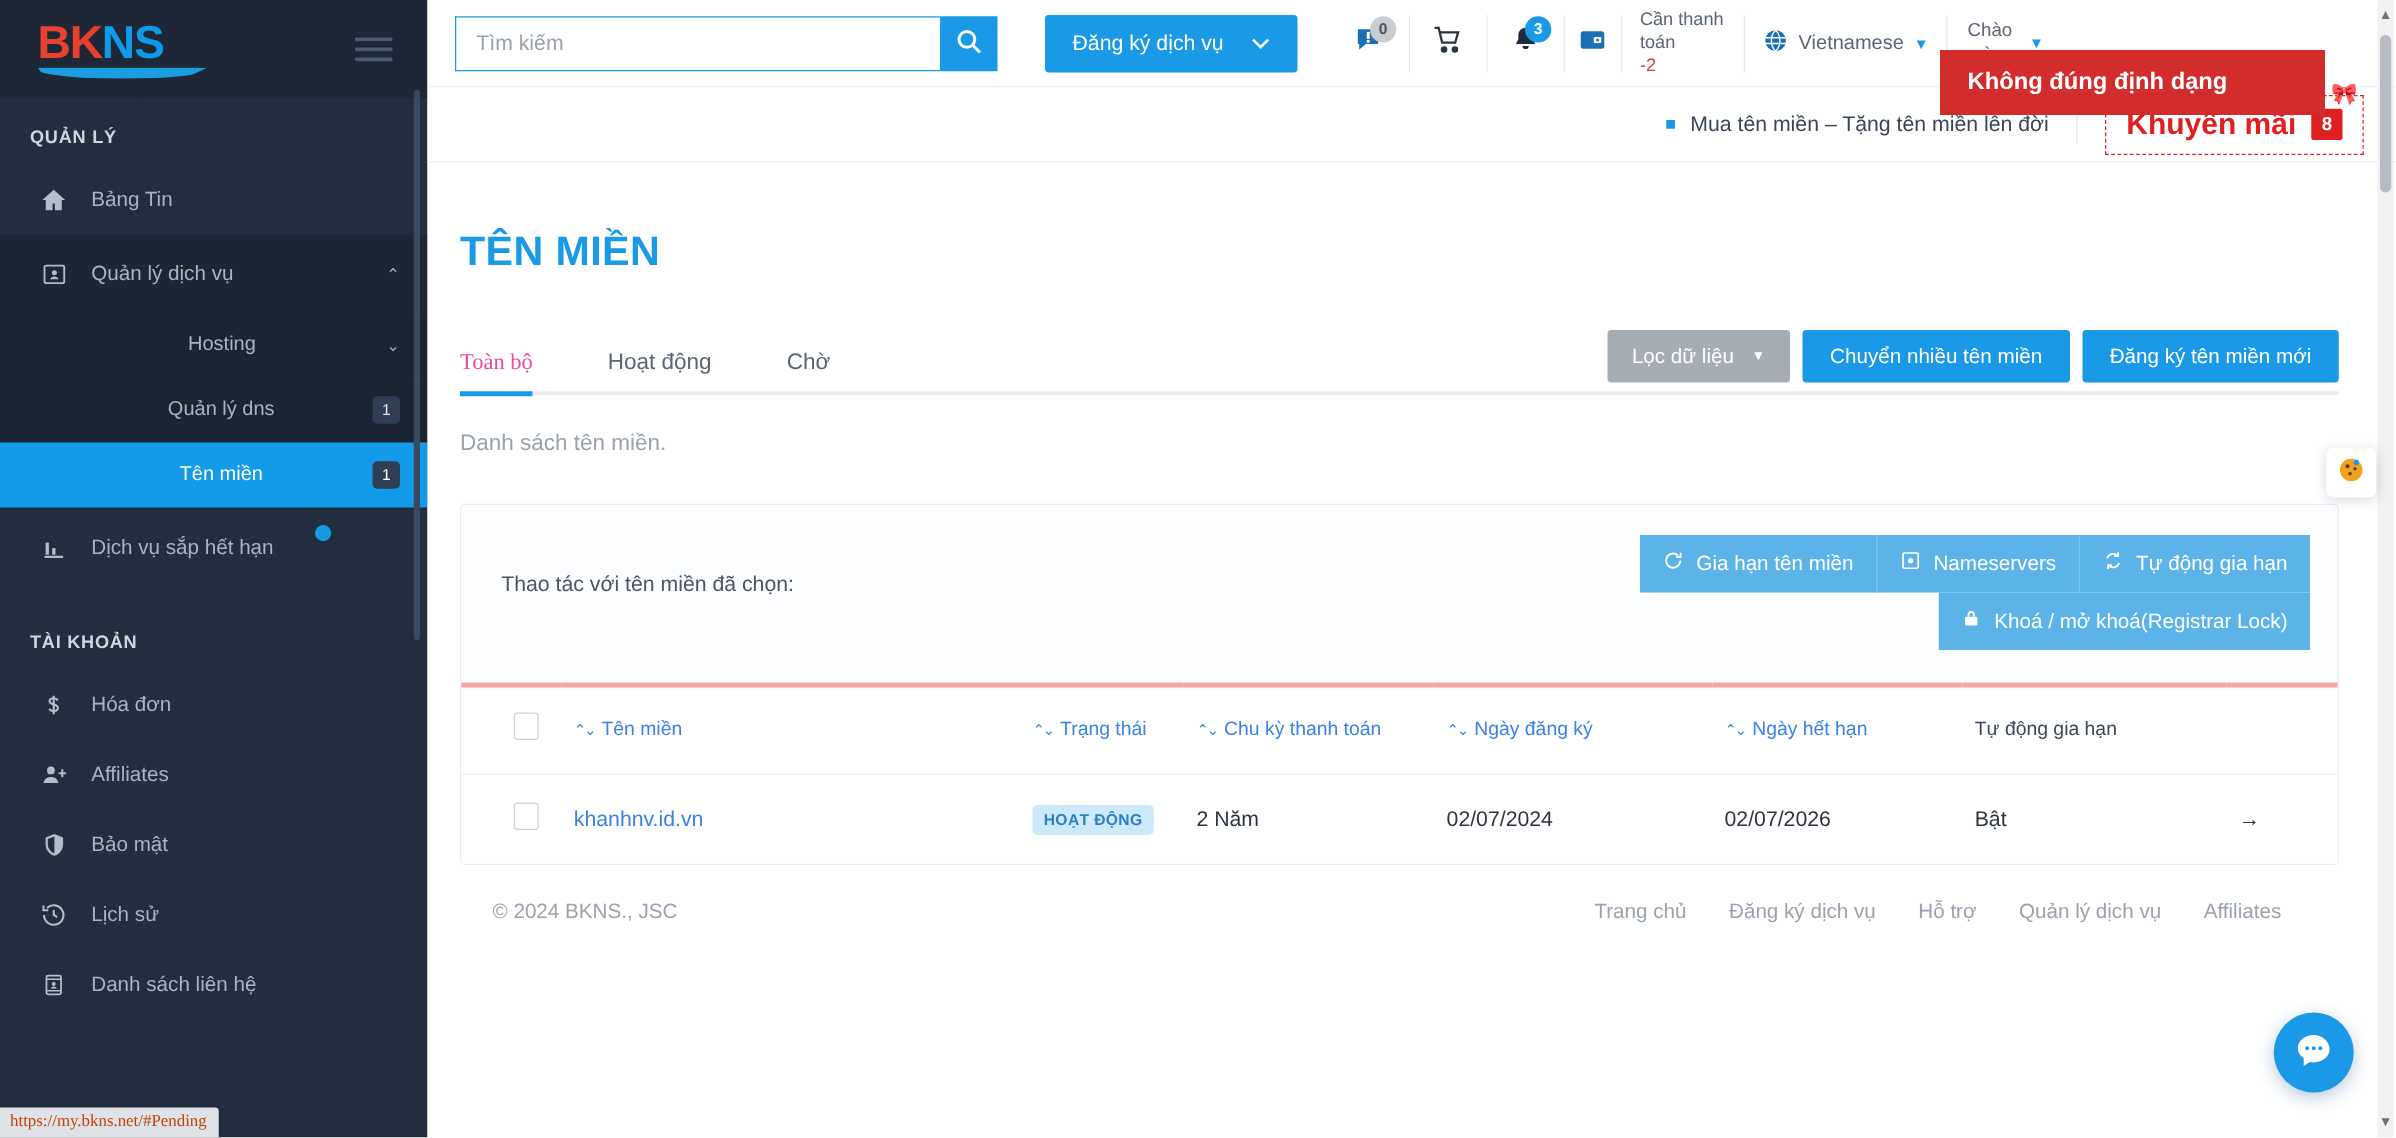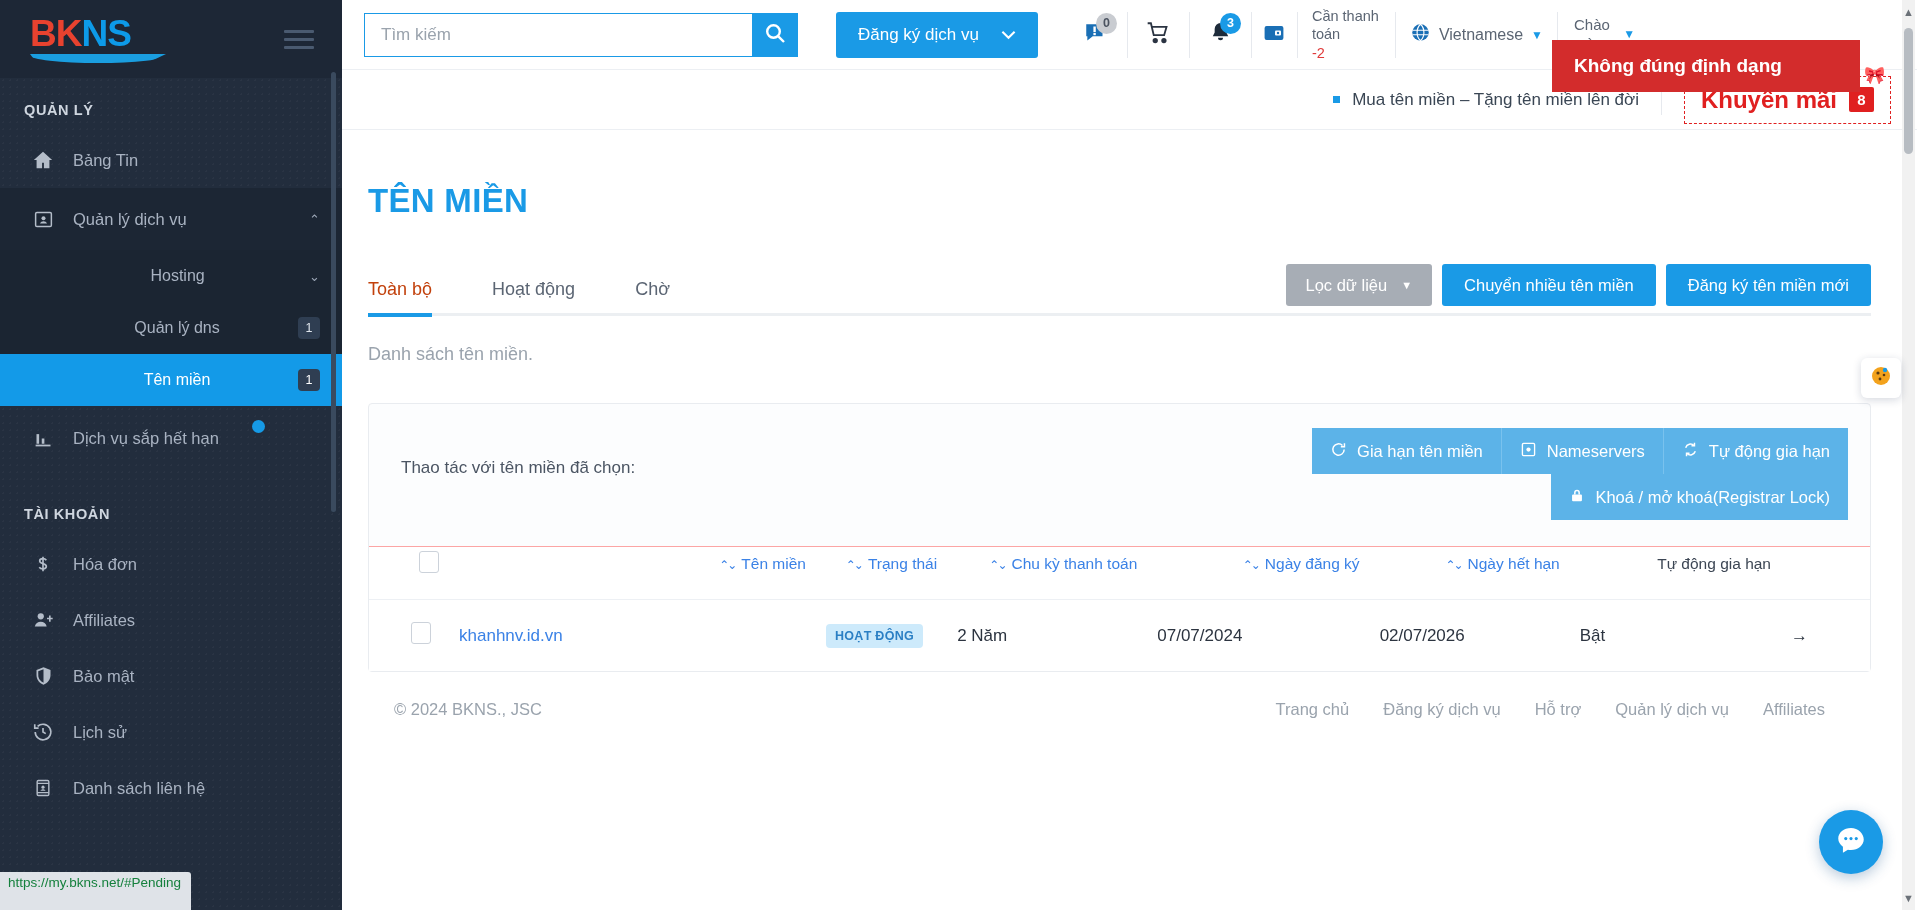--- a/index.html
+++ b/index.html
@@ -74,24 +74,24 @@
   .chev { color: #9aa5b5; font-size: 13px; margin-left: 10px; }
   .blue-dot {
     width: 13px; height: 13px; border-radius: 50%;
     background: #169ae6; position: absolute; left: 252px; top: 10px;
   }
   .sidebar-scroll {
     position: absolute; right: 6px; top: 72px; width: 5px; height: 440px;
     background: #3a4a5e; border-radius: 3px;
   }
   .statusbar-link {
-    position: absolute; left: 0; bottom: 0; height: 38px;
-    background: #dfe3e8; color: #15803d; font-size: 13.5px;
+    position: absolute; left: 0; bottom: 0; height: 24px;
+    background: #dfe3e8; color: #c2410c; font-size: 13.5px;
     padding: 3px 10px 0 8px; border-top-right-radius: 3px;
-    white-space: nowrap; z-index: 60;
+    white-space: nowrap; z-index: 60; font-family: Liberation Serif, serif;
   }
 
   
   .main { flex: 1; height: 910px; position: relative; background: #fff; overflow: hidden; }
 
   .topbar {
     height: 70px; background: #fff; display: flex; align-items: center;
     padding: 0 16px 0 22px; gap: 0; border-bottom: 1px solid #eceff3;
   }
   .search-wrap { display: flex; height: 44px; margin-left: 0; }
@@ -163,21 +163,21 @@
   .page-title {
     font-size: 33px; font-weight: 700; color: #1a9ae6; letter-spacing: .3px;
     margin: 22px 0 44px 0;
   }
   .tabs-row { display: flex; align-items: flex-end; justify-content: space-between; }
   .tabs { display: flex; gap: 0; position: relative; }
   .tab {
     font-size: 18px; color: #5b6573; padding: 0 28px 16px 0; cursor: pointer;
     margin-right: 32px; position: relative;
   }
-  .tab.active { color: #c2410c; }
+  .tab.active { color: #ec4899; font-family: Liberation Serif, serif; }
   .tab.active::after {
     content: ""; position: absolute; left: 0; right: 28px; bottom: -1px;
     height: 4px; background: #1a9ae6;
   }
   .tab-actions { display: flex; gap: 10px; margin-bottom: 10px; }
   .btn-grey {
     background: #a7adb5; color: #fff; border: none; height: 42px; padding: 0 20px;
     font-size: 16.5px; border-radius: 3px; cursor: pointer; display: flex;
     align-items: center; gap: 14px; font-family: "Liberation Sans", sans-serif; justify-content: space-between;
   }
@@ -204,22 +204,22 @@
   .bulk-btn {
     background: #5cb3e8; color: #fff; border: none; height: 46px; padding: 0 18px;
     font-size: 16.5px; cursor: pointer; display: flex; align-items: center; gap: 10px;
     border-right: 1px solid #79c2ee; font-family: "Liberation Sans", sans-serif;
     white-space: nowrap;
   }
   .bulk-btn:last-child { border-right: none; }
 
   table.domains { width: 100%; border-collapse: collapse; background: #fff; }
   table.domains thead th {
-    font-size: 15.5px; font-weight: 400; color: #3b82e6; text-align: right;
-    padding: 4px 10px 22px 10px; border-top: 1px solid #fca5a5; vertical-align: middle;
+    font-size: 15.5px; font-weight: 400; color: #3b82e6; text-align: left;
+    padding: 20px 10px 22px 10px; border-top: 4px solid #fca5a5; vertical-align: middle;
   }
   table.domains thead th.plain { color: #3c4654; }
   .sort-ico { color: #3b82e6; font-size: 12px; margin-right: 6px; letter-spacing: -2px; }
   table.domains tbody td {
     font-size: 17px; color: #2c3440; padding: 22px 10px; border-top: 1px solid #edf0f4;
     vertical-align: middle;
   }
   .cbx {
     width: 20px; height: 22px; border: 1px solid #ccd2da; border-radius: 3px;
     background: #fff; display: inline-block; cursor: pointer;
@@ -608,21 +608,21 @@
               <td style="padding-left:42px">
                 <span class="cbx"></span>
               </td>
               <td>
                 <a class="domain-link">khanhnv.id.vn</a>
               </td>
               <td>
                 <span class="status-pill">HOẠT ĐỘNG</span>
               </td>
               <td>2 Năm</td>
-              <td>07/07/2024</td>
+              <td>02/07/2024</td>
               <td>02/07/2026</td>
               <td>Bật</td>
               <td class="arrow-cell">→</td>
             </tr>
           </tbody>
         </table>
       </div>
 
       <div class="footer">
         <span>© 2024 BKNS., JSC</span>

